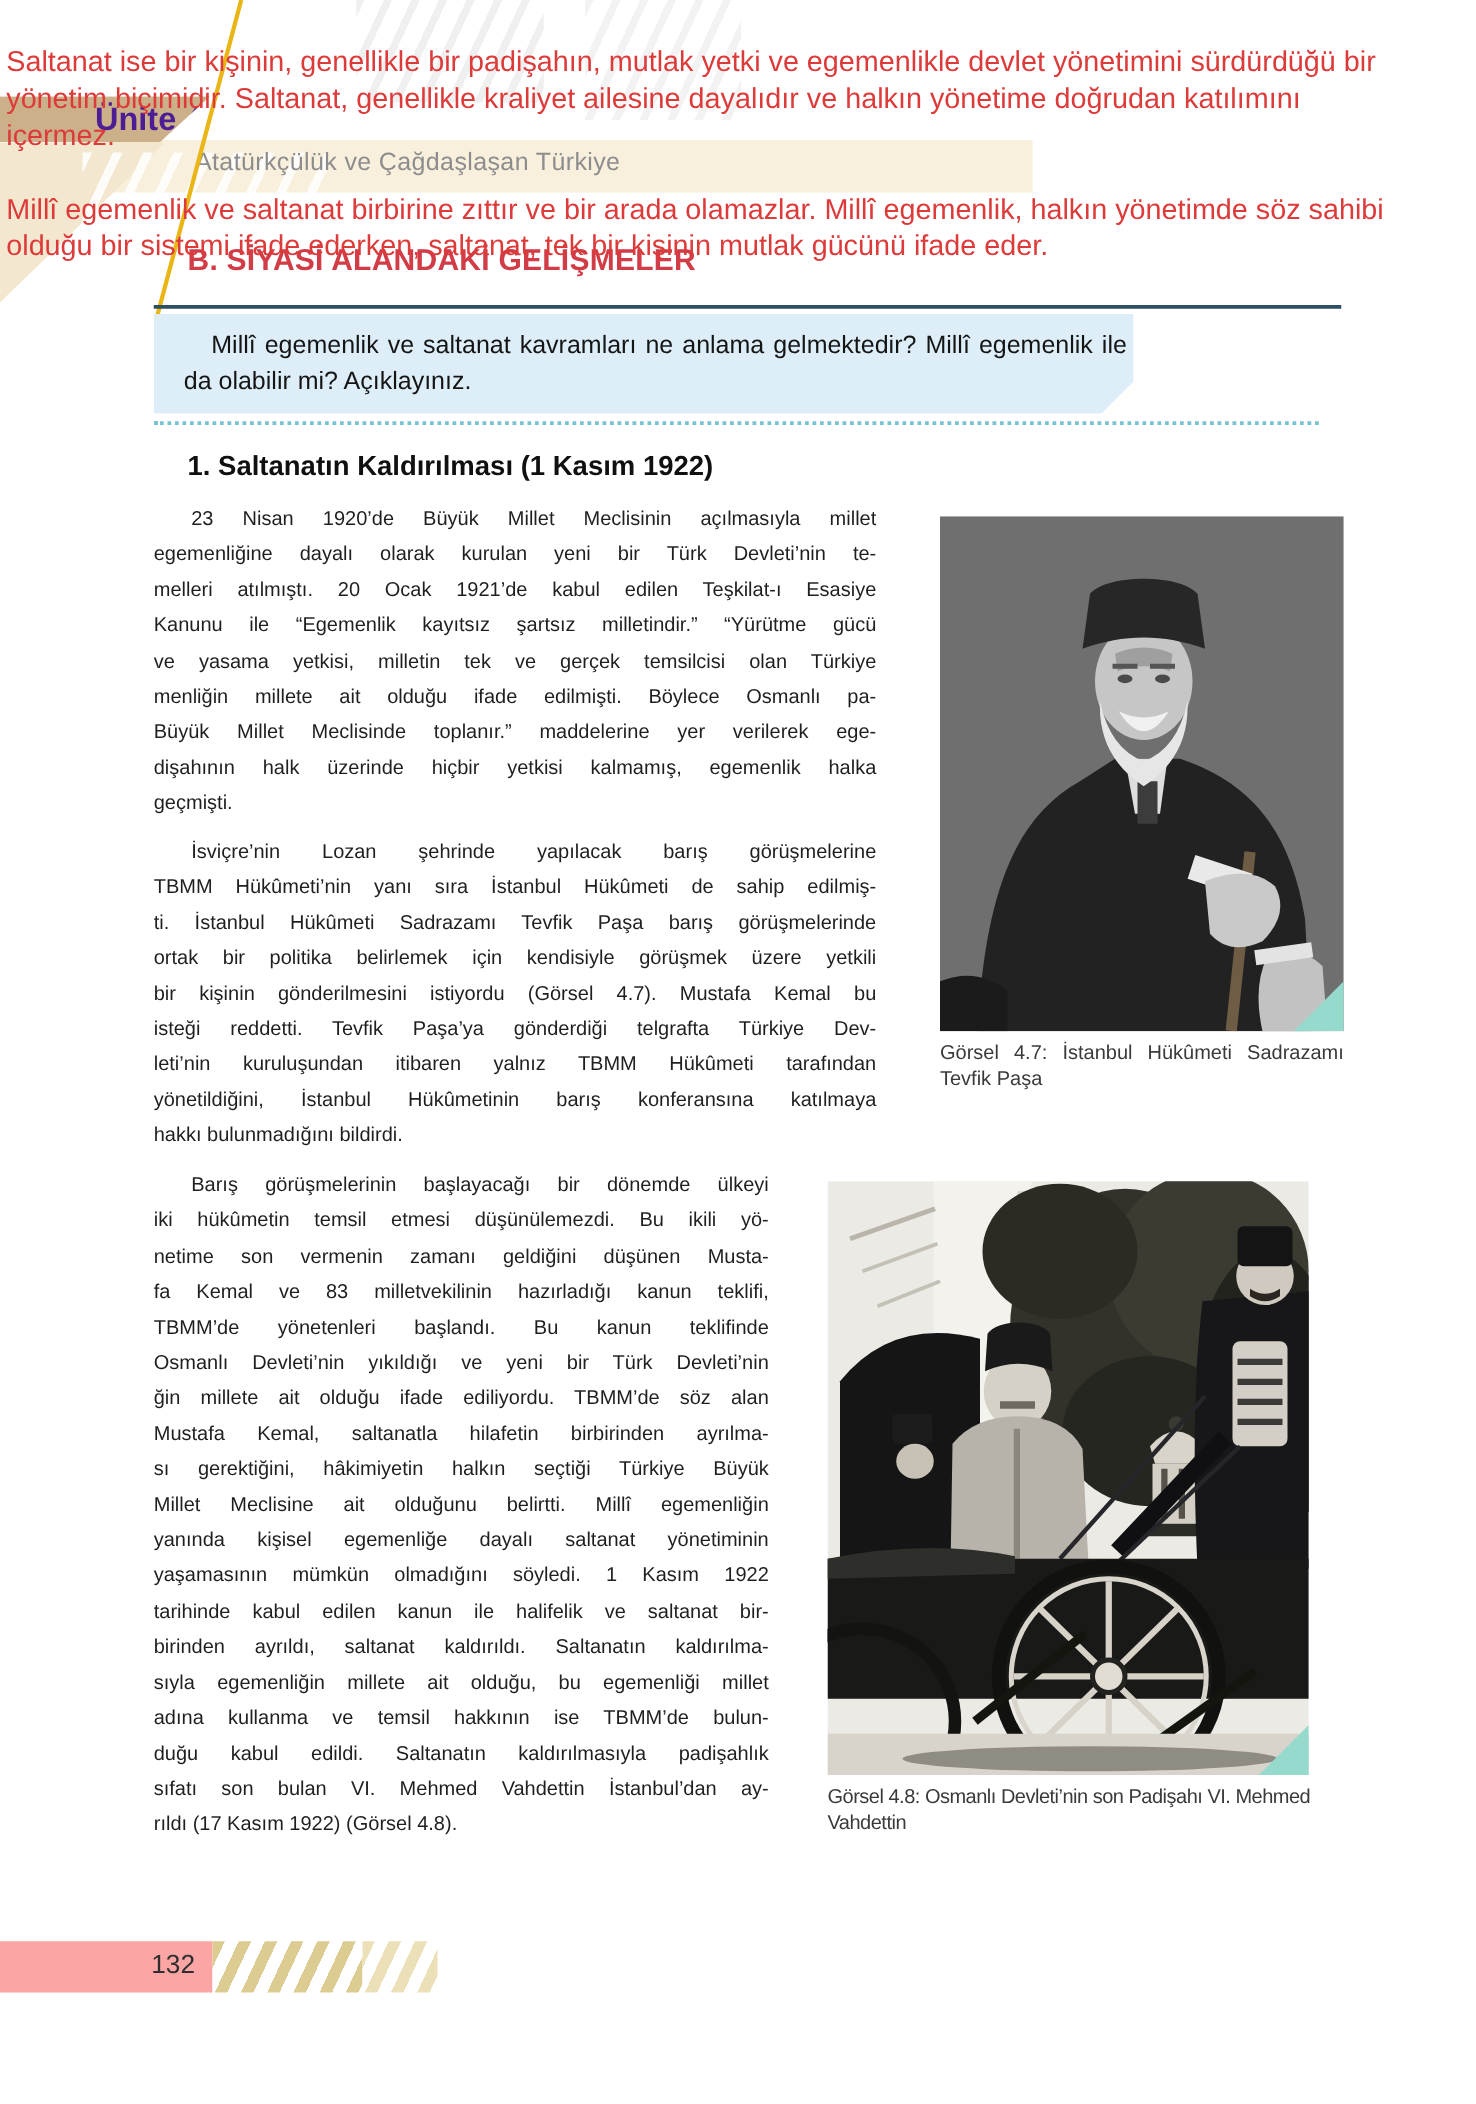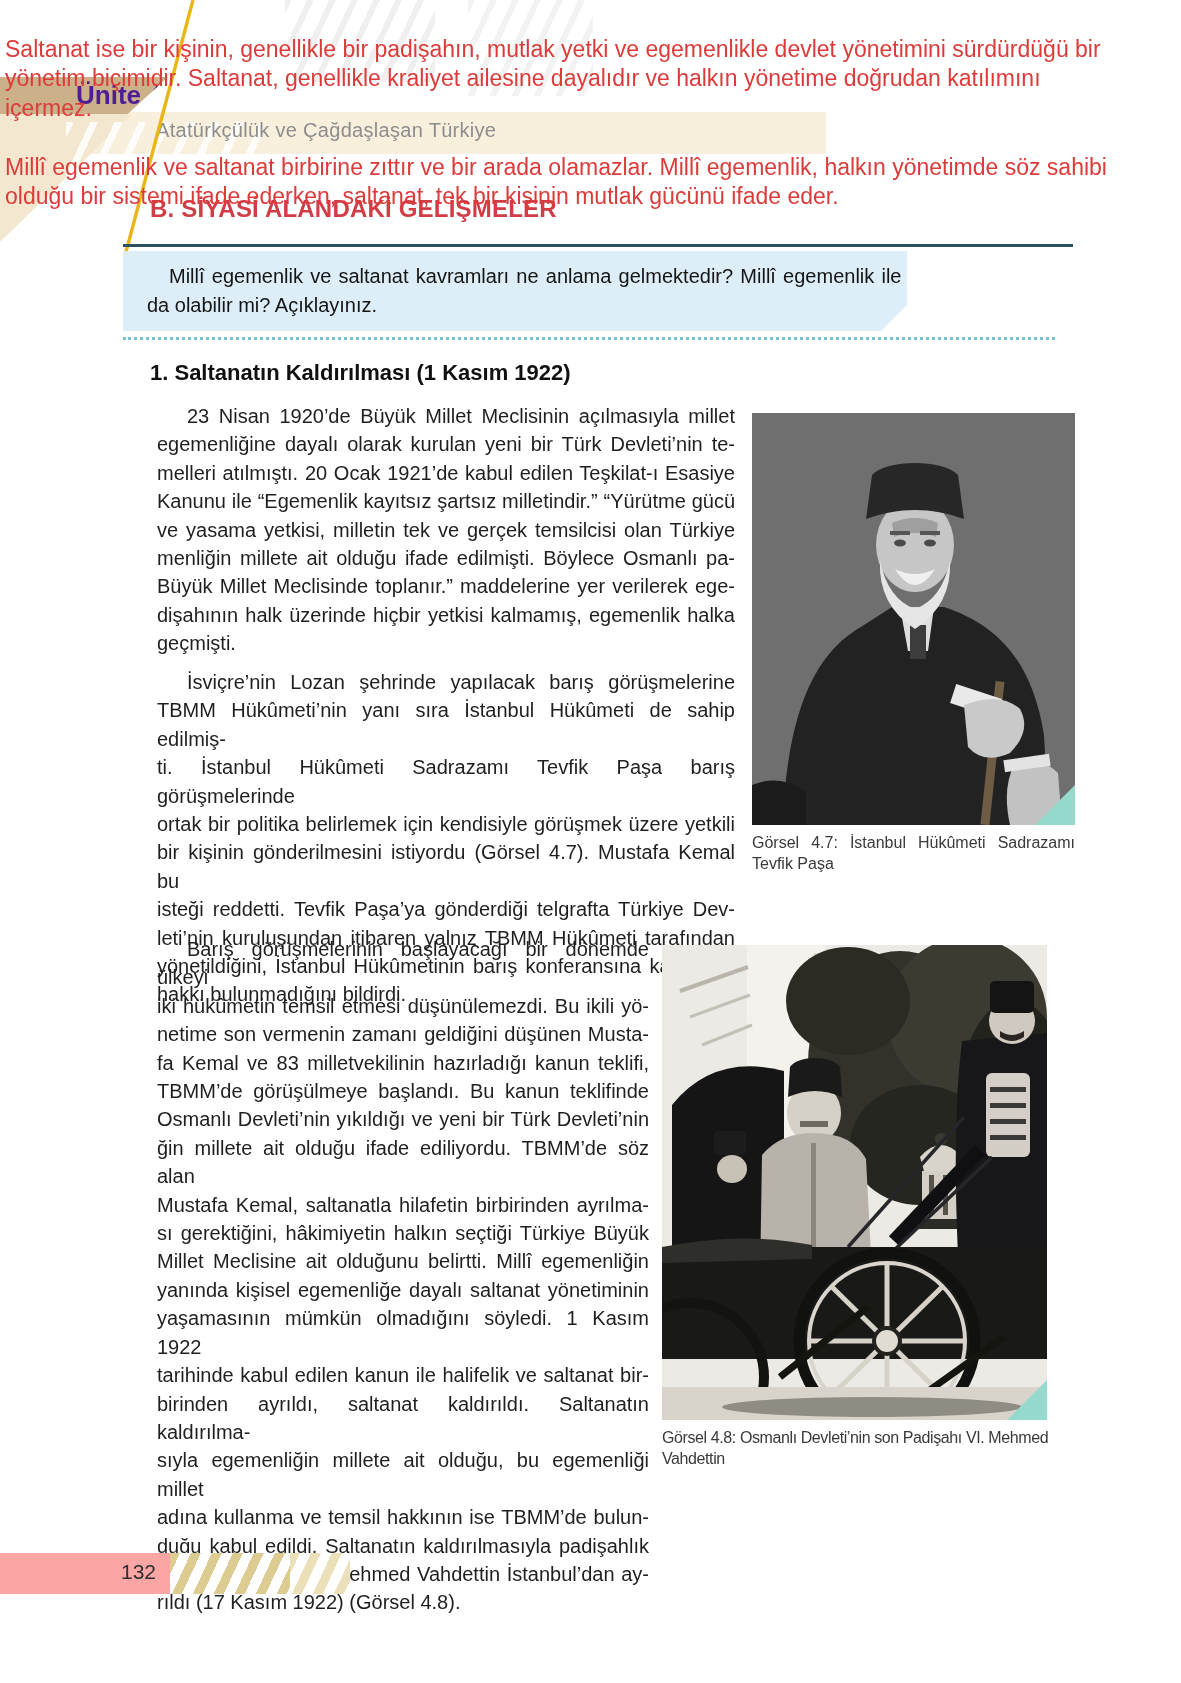--- a/index.html
+++ b/index.html
@@ -31,21 +31,21 @@
   
   .section-heading{left:150px;top:195px;font-size:24px;font-weight:bold;color:#d23c46;letter-spacing:.2px;}
   .rule-top{left:123px;top:244px;width:950px;height:3px;background:#2d4f63;}
   .question-box{left:123px;top:251px;width:784px;height:80px;background:#ddeef8;
     clip-path:polygon(0 0,100% 0,100% calc(100% - 26px),calc(100% - 26px) 100%,0 100%);}
   .question-box .qtext{position:absolute;left:24px;top:11px;width:904px;
     font-size:20px;line-height:29px;color:#151515;}
   .rule-dotted{left:123px;top:337px;width:932px;height:0;border-top:3px dotted #79c2d3;}
   .subheading{left:150px;top:360px;font-size:22px;font-weight:bold;color:#101010;}
   
-  .body-para{font-size:20px;line-height:28.4px;color:#1f1f1f;margin-left:34px;}
+  .body-para{font-size:16px;line-height:28.4px;color:#1f1f1f;}
   .jline{text-align:justify;text-align-last:justify;}
   .jline:last-child{text-align-last:left;}
   .indent-first .jline:first-child{text-indent:30px;}
   .qtext .jline:first-child{text-indent:22px;}
   .para1{left:123px;top:402px;width:578px;}
   .para2{left:123px;top:668px;width:578px;}
   .para3{left:123px;top:935px;width:492px;}
   
   .photo1{left:752px;top:413px;width:323px;height:412px;}
   .photo2{left:662px;top:945px;width:385px;height:475px;}
@@ -119,21 +119,21 @@
       <div class="jline">isteği reddetti. Tevfik Paşa’ya gönderdiği telgrafta Türkiye Dev-</div>
       <div class="jline">leti’nin kuruluşundan itibaren yalnız TBMM Hükûmeti tarafından</div>
       <div class="jline">yönetildiğini, İstanbul Hükûmetinin barış konferansına katılmaya</div>
       <div class="jline">hakkı bulunmadığını bildirdi.</div>
     </div>
   <div class="abs body-para para3 indent-first">
       <div class="jline">Barış görüşmelerinin başlayacağı bir dönemde ülkeyi</div>
       <div class="jline">iki hükûmetin temsil etmesi düşünülemezdi. Bu ikili yö-</div>
       <div class="jline">netime son vermenin zamanı geldiğini düşünen Musta-</div>
       <div class="jline">fa Kemal ve 83 milletvekilinin hazırladığı kanun teklifi,</div>
-      <div class="jline">TBMM’de görüşülmeye başlandı. Bu kanun teklifinde</div>
+      <div class="jline">TBMM’de yönetenleri başlandı. Bu kanun teklifinde</div>
       <div class="jline">Osmanlı Devleti’nin yıkıldığı ve yeni bir Türk Devleti’nin</div>
       <div class="jline">ğin millete ait olduğu ifade ediliyordu. TBMM’de söz alan</div>
       <div class="jline">Mustafa Kemal, saltanatla hilafetin birbirinden ayrılma-</div>
       <div class="jline">sı gerektiğini, hâkimiyetin halkın seçtiği Türkiye Büyük</div>
       <div class="jline">Millet Meclisine ait olduğunu belirtti. Millî egemenliğin</div>
       <div class="jline">yanında kişisel egemenliğe dayalı saltanat yönetiminin</div>
       <div class="jline">yaşamasının mümkün olmadığını söyledi. 1 Kasım 1922</div>
       <div class="jline">tarihinde kabul edilen kanun ile halifelik ve saltanat bir-</div>
       <div class="jline">birinden ayrıldı, saltanat kaldırıldı. Saltanatın kaldırılma-</div>
       <div class="jline">sıyla egemenliğin millete ait olduğu, bu egemenliği millet</div>

